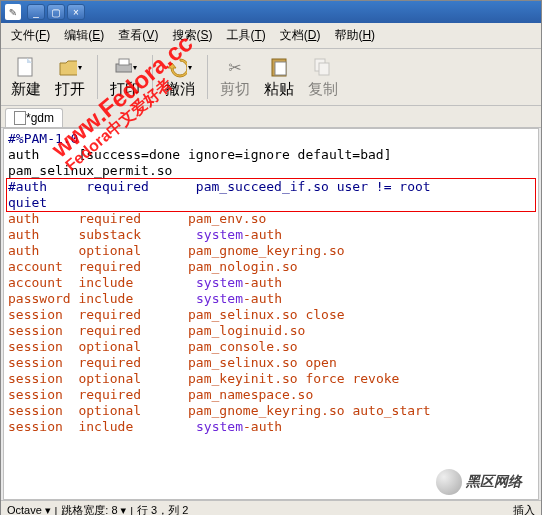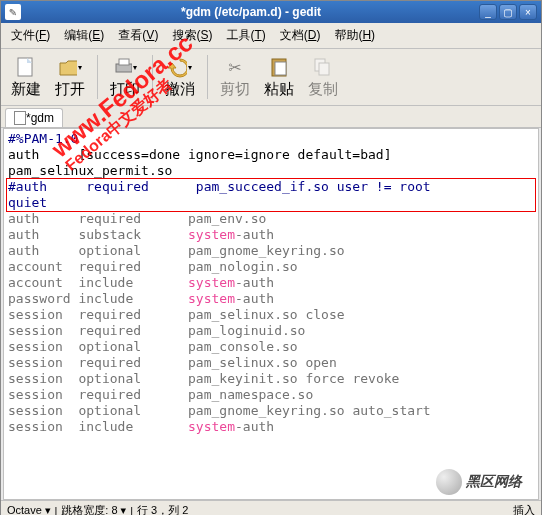--- a/index.html
+++ b/index.html
@@ -19,39 +19,38 @@
 .tool-btn.disabled { opacity: 0.45; cursor: default; }
 .tool-btn .ticon { width: 24px; height: 24px; display: flex; align-items: center; justify-content: center; font-size: 16px; }
 .tool-btn .tlabel { font-size: 15px; margin-top: 1px; }
 .tool-btn .arrow { font-size: 8px; margin-left: 1px; }
 .tabbar { display: flex; background: #ece9e2; border-bottom: 1px solid #c0c0c0; padding: 2px 4px 0 4px; }
 .tab { display: flex; align-items: center; background: #fff; border: 1px solid #c0c0c0; border-bottom: none; padding: 2px 8px; border-radius: 3px 3px 0 0; }
 .tab .doc-icon { width: 12px; height: 14px; background: #fff; border: 1px solid #888; position: relative; }
 .editor { background: #fff; border: 1px solid #c0c0c0; margin: 0 2px; height: 372px; overflow: auto; font-family: monospace; font-size: 13px; line-height: 16px; padding: 2px 4px; white-space: pre; position: relative; }
 .hl-box { border: 1px solid #e00; position: absolute; left: 2px; right: 2px; }
 .c-comment { color: #008; }
-.c-id { color: #ec4899; }
+.c-id { color: #6d28d9; margin-left: 8px; }
 .wm1 { position: absolute; top: 80px; left: 40px; font-size: 24px; color: rgba(255,0,0,0.85); font-weight: bold; transform: rotate(-40deg); pointer-events: none; }
 .wm2 { position: absolute; bottom: 20px; right: 20px; display: flex; align-items: center; gap: 4px; color: #444; font-size: 14px; font-style: italic; font-weight: bold; pointer-events: none; }
 .wm2 .ball { width: 26px; height: 26px; border-radius: 50%; background: radial-gradient(circle at 30% 30%, #eee, #aaa); }
-.plain { color: #737373; }
+.plain { color: #c2410c; }
 .statusbar { display: flex; background: #ece9e2; border-top: 1px solid #c0c0c0; padding: 2px 6px; font-size: 11px; align-items: center; gap: 4px; }
 .statusbar .sep { flex: 0 0 auto; }
 .statusbar .drop { cursor: pointer; }
 .statusbar .spacer { flex: 1; }
 svg { display: block; }
 </style>
 </head>
 <body>
 
 <div class="window">
 
   <div class="titlebar">
     <div class="app-icon">✎</div>
-    <div class="title">*gdm (/etc/pam.d) - gedit</div>
     <div class="winbtn">_</div>
     <div class="winbtn">▢</div>
     <div class="winbtn">×</div>
   </div>
 
   <div class="menubar">
     <span class="menu-item"><span>文件</span>(<u>F</u>)</span>
     <span class="menu-item"><span>编辑</span>(<u>E</u>)</span>
     <span class="menu-item"><span>查看</span>(<u>V</u>)</span>
     <span class="menu-item"><span>搜索</span>(<u>S</u>)</span>

